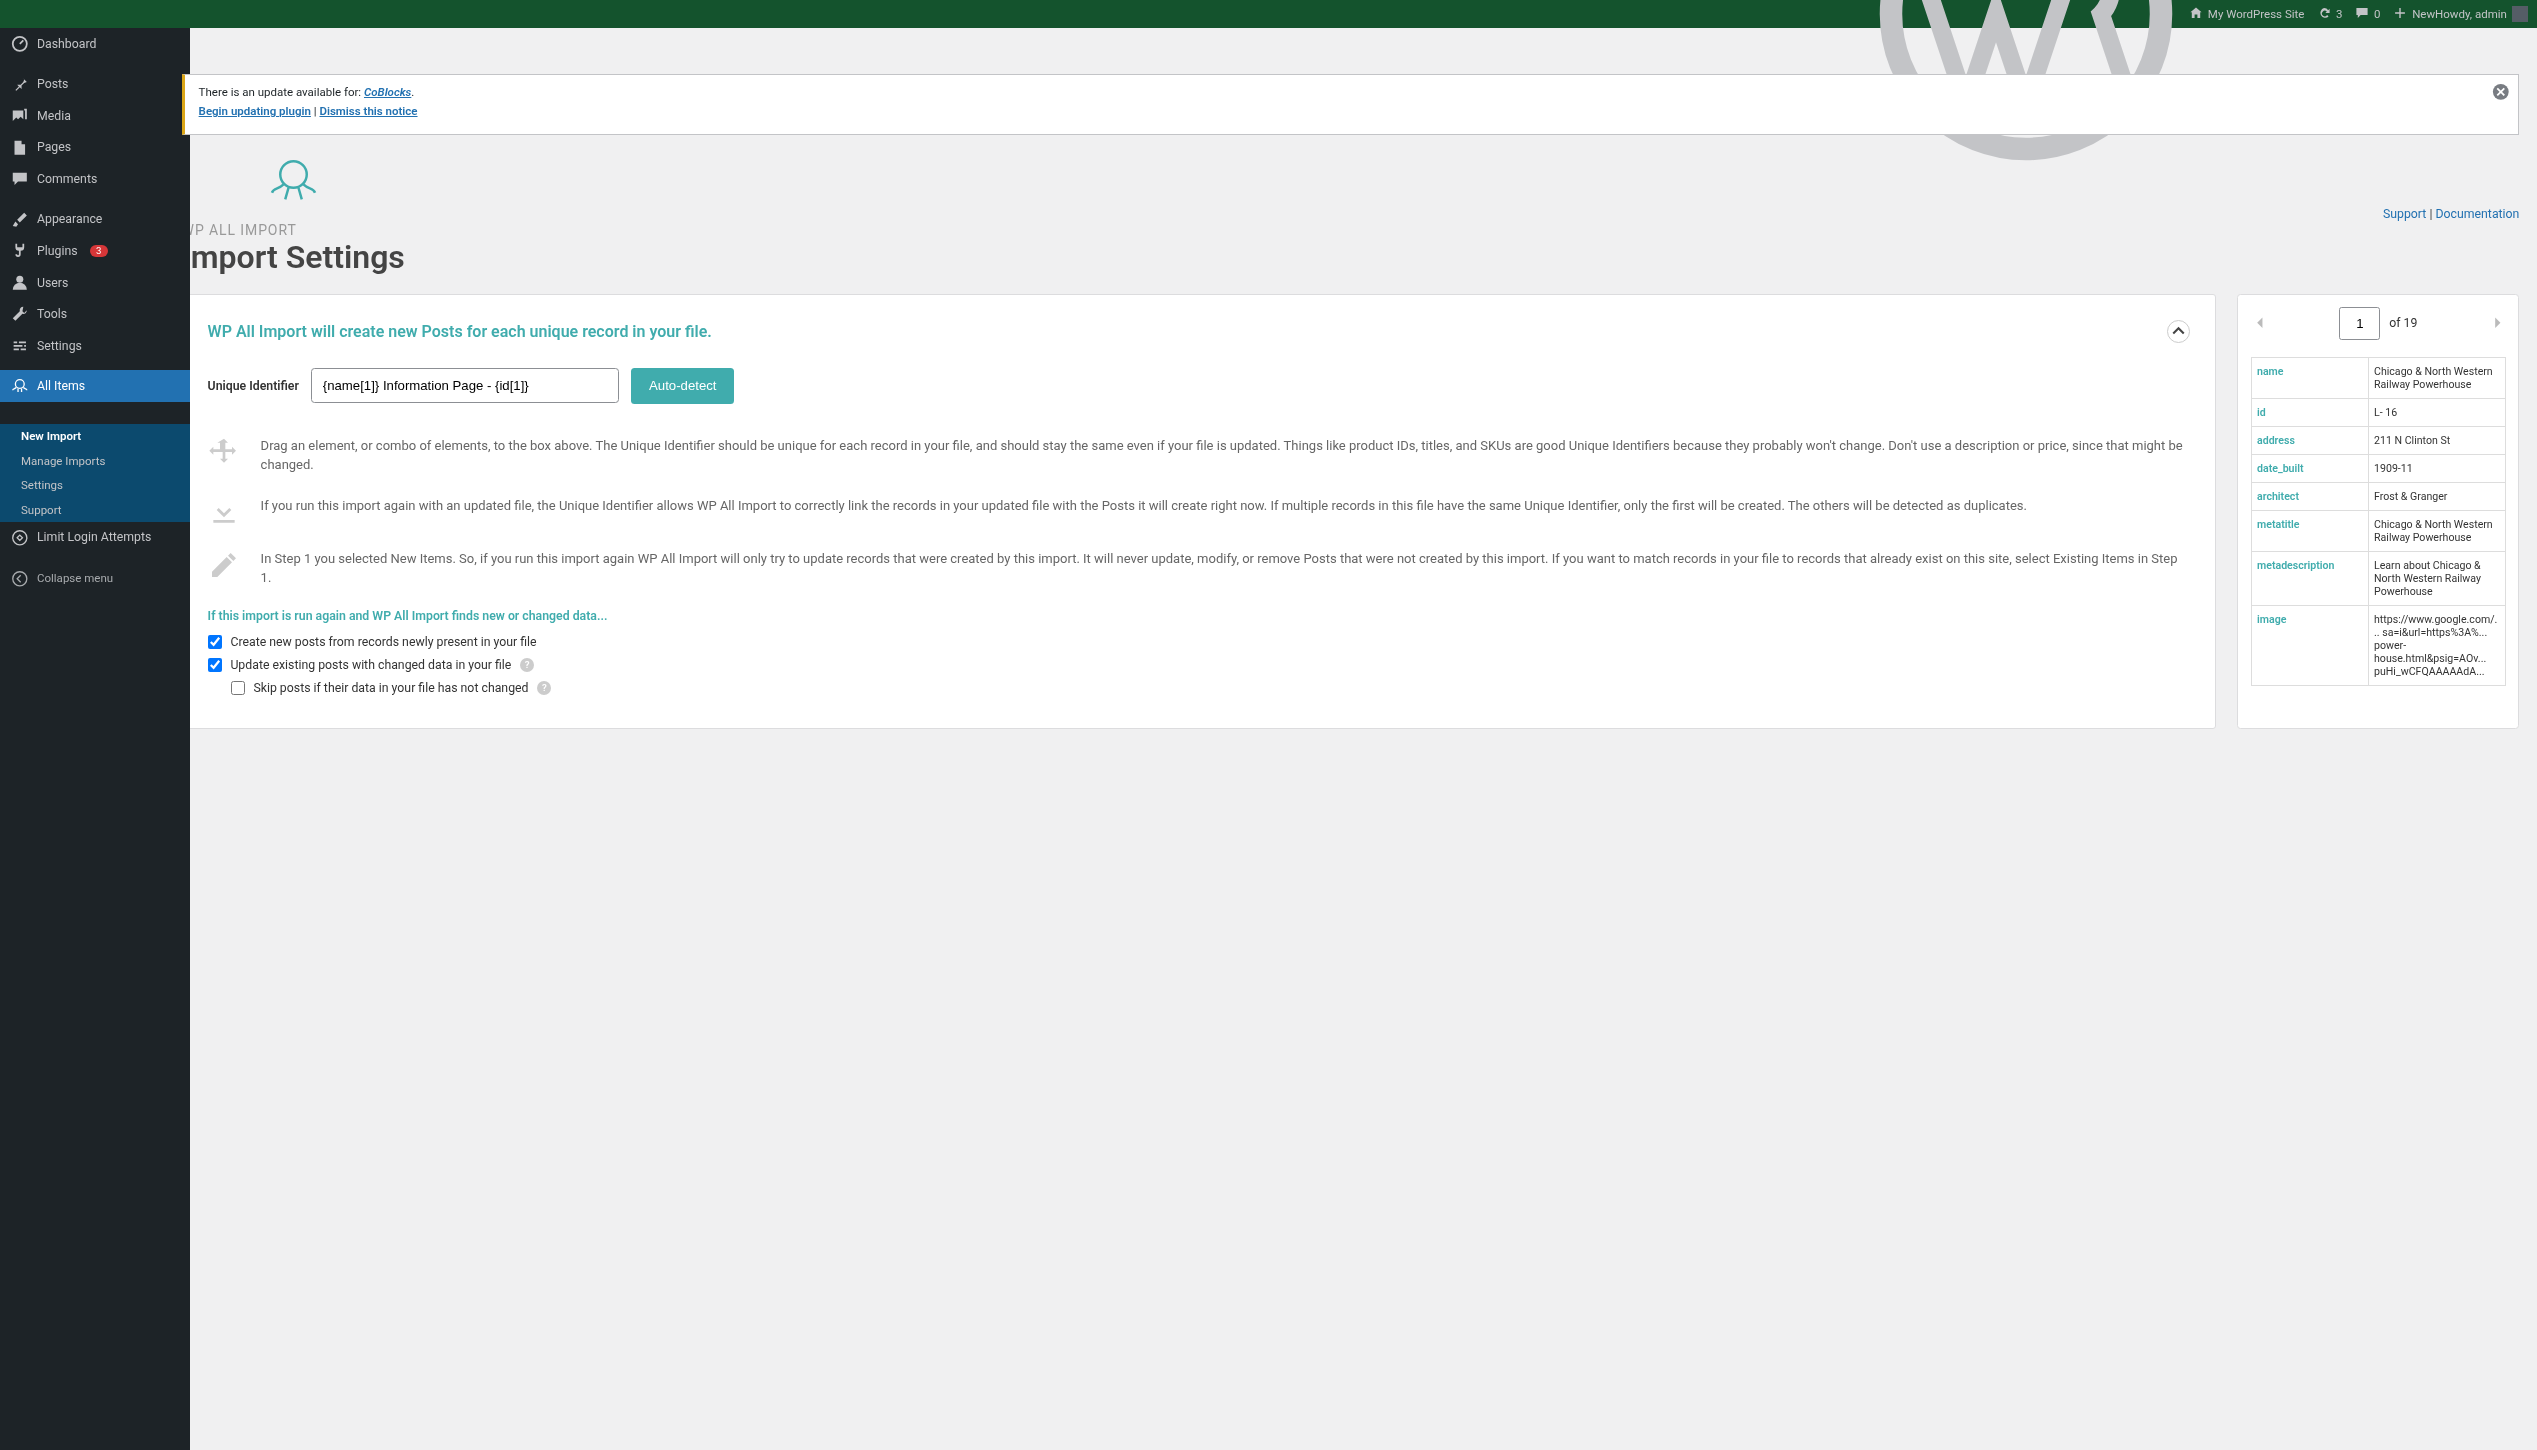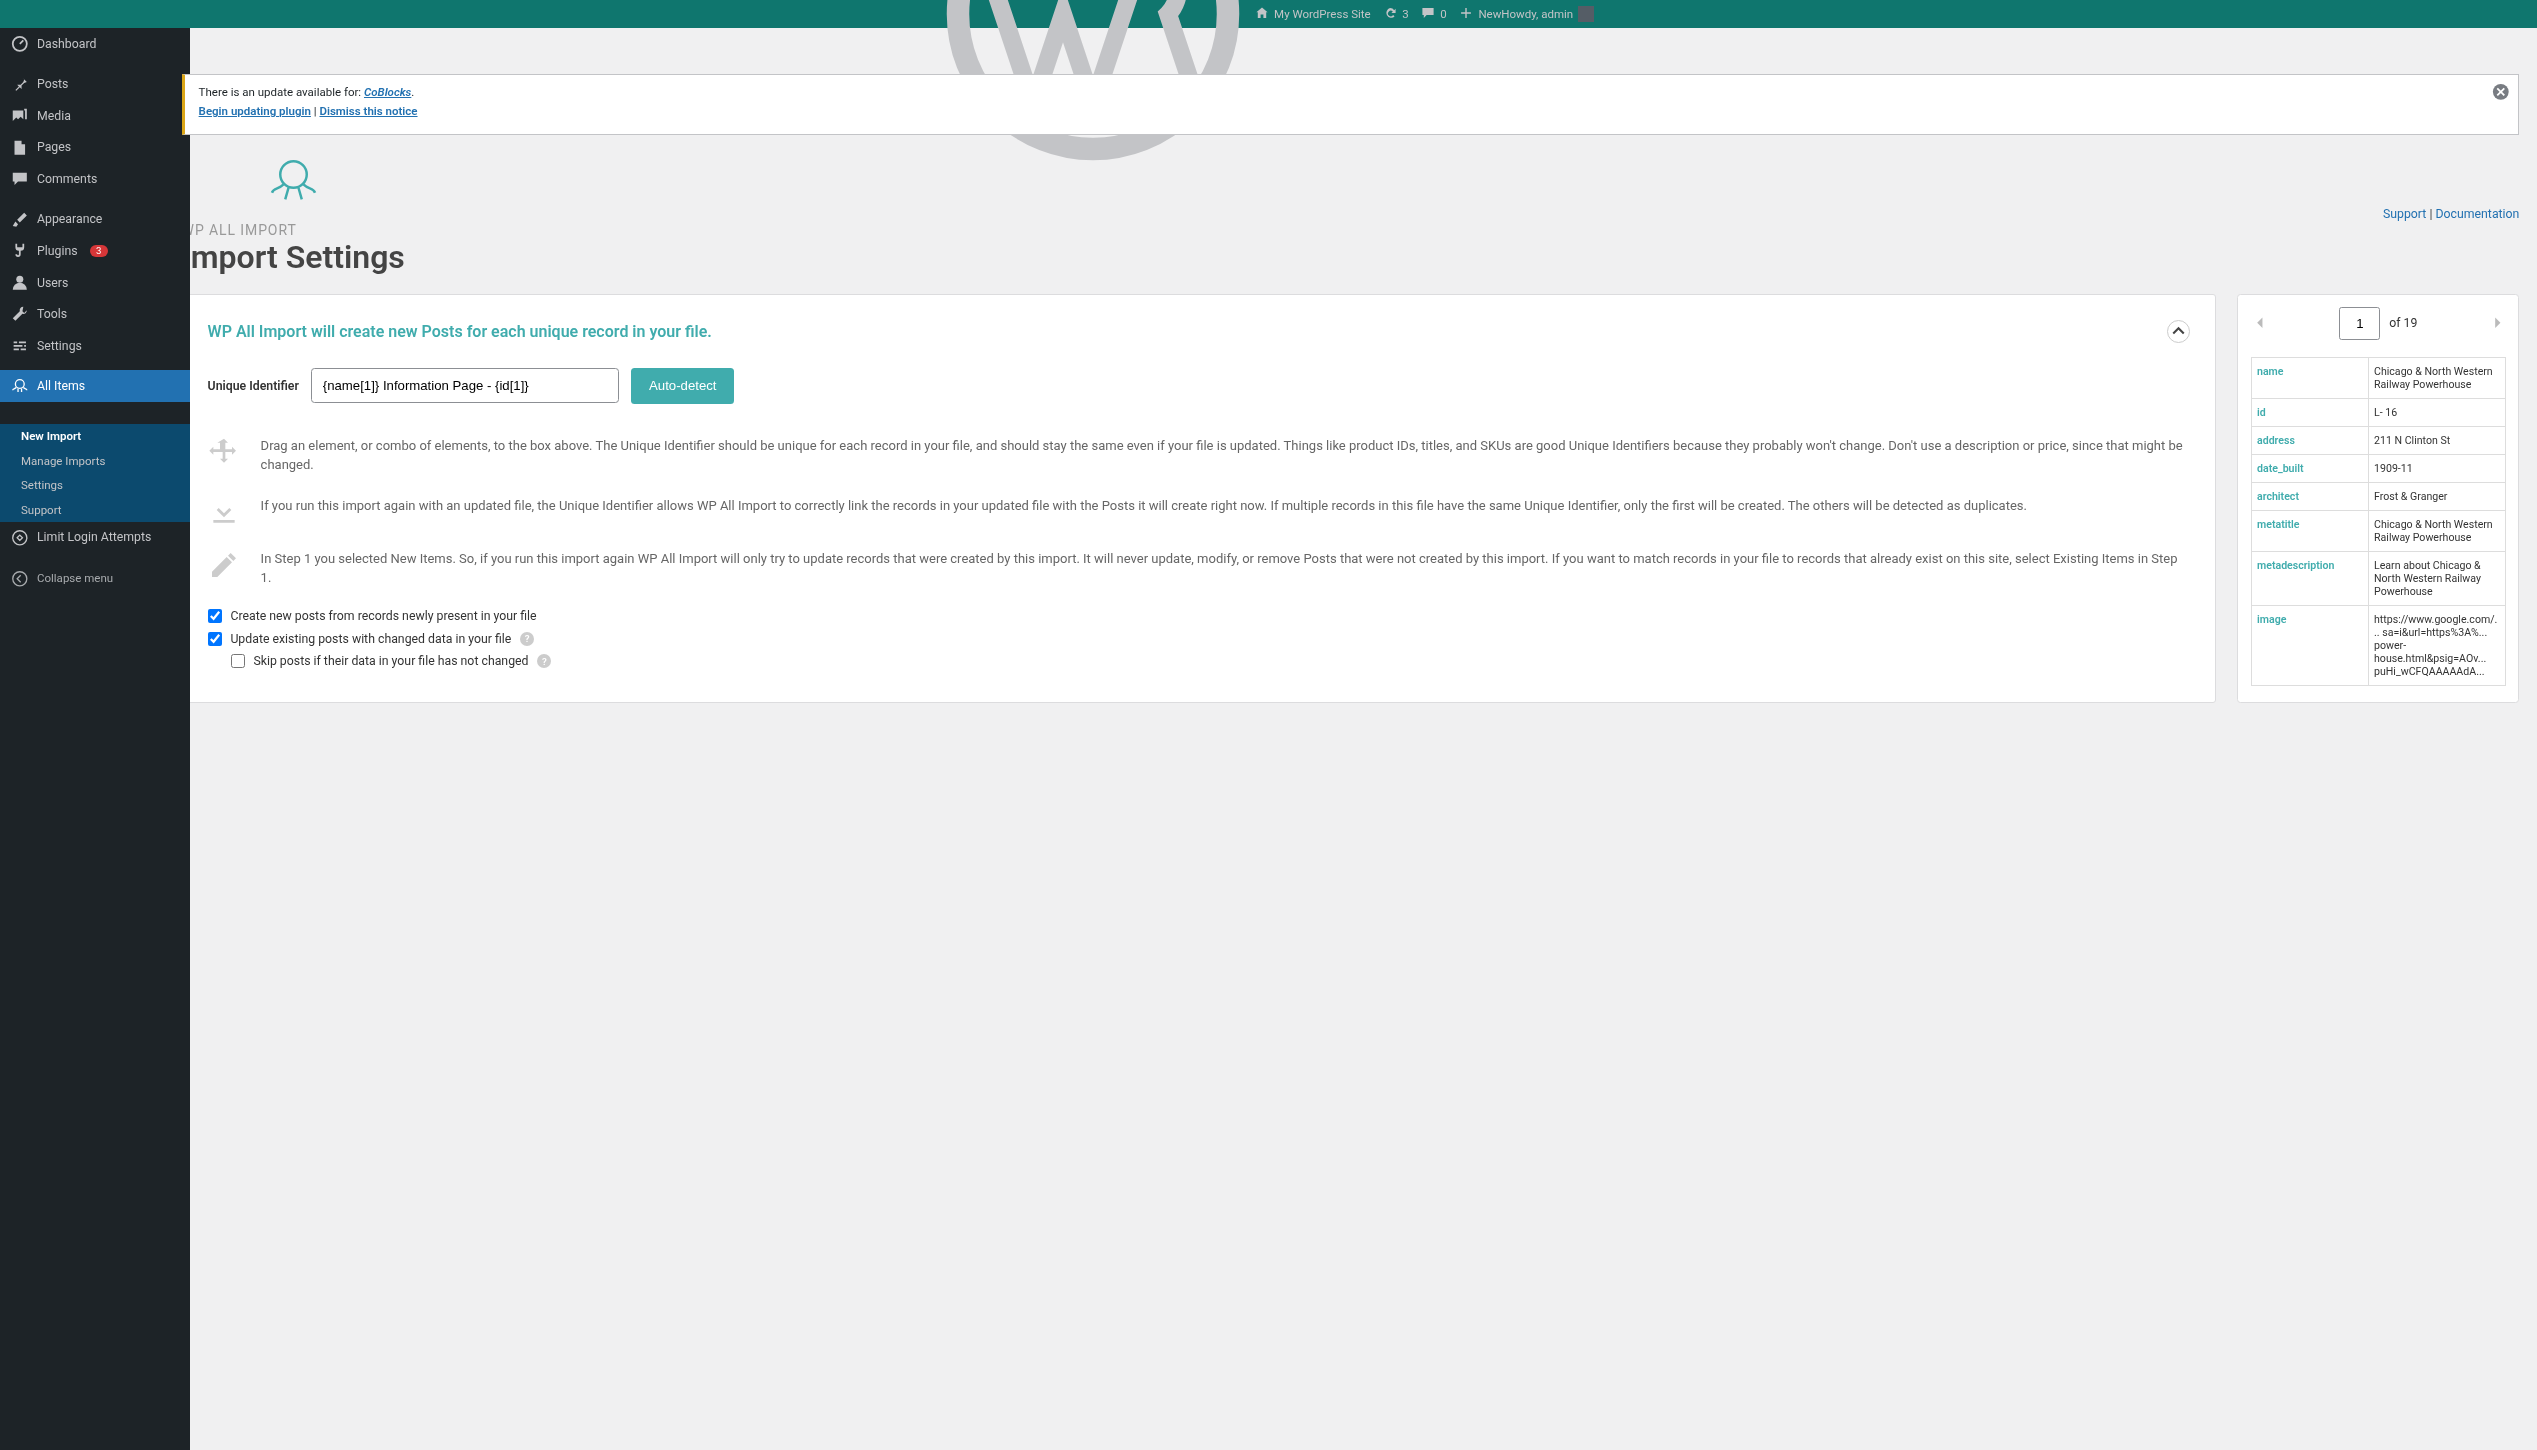--- a/index.html
+++ b/index.html
@@ -1,19 +1,19 @@
 <!DOCTYPE html>
 <html style="font-size:14px"><head>
 <meta charset="utf-8">
 <style>
 * { margin: 0; padding: 0; box-sizing: border-box; }
 body { font-family: -apple-system, BlinkMacSystemFont, "Segoe UI", Roboto, sans-serif; font-size: 11.5px; background: #f0f0f1; }
 
 
-.topbar { background: #0f766e; color: #c3c4c7; height: 28px; display: flex; align-items: center; padding: 0 8.8px; justify-content: center; }
+.topbar { background: #14532d; color: #c3c4c7; height: 28px; display: flex; align-items: center; padding: 0 8.8px; justify-content: flex-end; }
 .topbar-left { display: flex; align-items: center; gap: 12.3px; }
 .topbar-item { display: flex; align-items: center; gap: 5.3px; cursor: pointer; color: #c3c4c7; font-size: 11.5px; }
 .topbar-right { display: flex; align-items: center; gap: 7px; }
 .avatar { width: 16px; height: 16px; background: #555d66; display: inline-block; }
 
 
 .sidebar { position: fixed; left: 0; top: 28px; bottom: 0; width: 190px; background: #1d2327; color: #c3c4c7; overflow-y: auto; }
 .sidebar-item { display: flex; align-items: center; gap: 8.8px; padding: 7px 10.6px; cursor: pointer; font-size: 12.3px; }
 .sidebar-item.active { background: #2271b1; color: #fff; }
 .sidebar-item .icon { width: 17.6px; height: 17.6px; display: flex; align-items: center; justify-content: center; }
@@ -333,20 +333,21 @@
 
       <div class="info-block">
         <div class="info-icon">
           <svg viewBox="0 0 24 24" fill="currentColor">
               <path d="M3 17l11-11 4 4L7 21H3zM15 5l2-2 4 4-2 2z"></path>
             </svg>
         </div>
         <div class="info-text">In Step 1 you selected New Items. So, if you run this import again WP All Import will only try to update records that were created by this import. It will never update, modify, or remove Posts that were not created by this import. If you want to match records in your file to records that already exist on this site, select Existing Items in Step 1.</div>
       </div>
 
+      <div class="section-title">If this import is run again and WP All Import finds new or changed data...</div>
 
       <div class="check-row">
         <input type="checkbox" checked="" style="">
         <span>Create new posts from records newly present in your file</span>
       </div>
       <div class="check-row">
         <input type="checkbox" checked="" style="">
         <span>Update existing posts with changed data in your file</span>
         <span class="help-q">?</span>
       </div>

